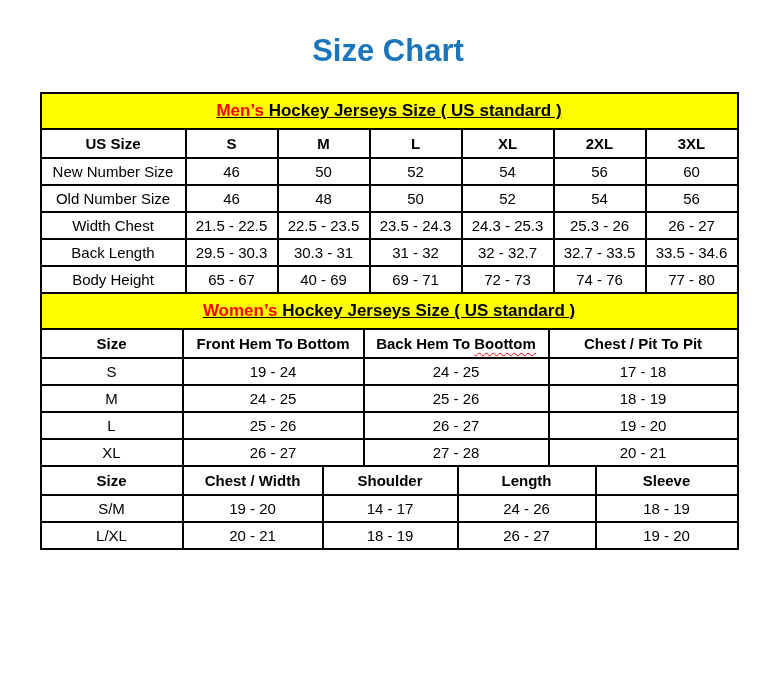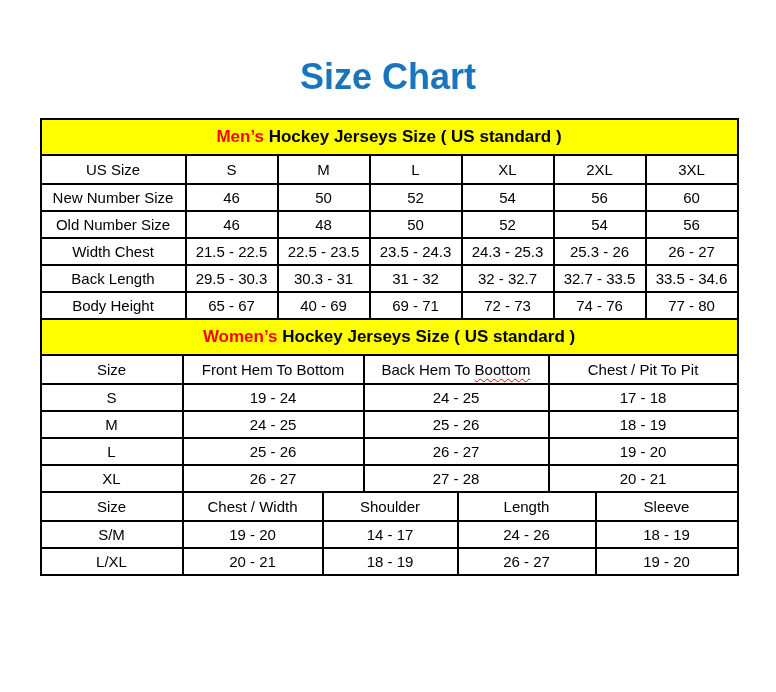--- a/index.html
+++ b/index.html
@@ -5,24 +5,24 @@
   html, body { margin: 0; padding: 0; }
   body {
     width: 776px;
     height: 692px;
     background: #ffffff;
     color: #000000;
     font-family: "Liberation Sans", "DejaVu Sans", sans-serif;
     overflow: hidden;
   }
   .page-title {
-    padding-top: 58px;
+    padding-top: 32px;
     padding-bottom: 22px;
     text-align: center;
-    font-size: 36px;
+    font-size: 31px;
     line-height: 38px;
     font-weight: 700;
     color: #1B75BC;
   }
   .tables {
     width: 697px;
     margin: 0 auto;
   }
   table {
     border-collapse: collapse;
@@ -36,25 +36,26 @@
     vertical-align: middle;
     padding: 0;
     overflow: hidden;
     white-space: nowrap;
   }
   tr.section-row th {
     background: #FFFF00;
     height: 34px;
     font-size: 17px;
     font-weight: 700;
+    text-decoration: underline;
   }
   tr.cols-row th {
     height: 27px;
     font-size: 15px;
-    font-weight: 400;
+    font-weight: 700;
     background: #ffffff;
   }
   tr.data-row td {
     height: 25px;
     font-size: 15px;
     font-weight: 400;
     background: #ffffff;
   }
   td.bold-label { font-weight: 700; }
   .red { color: #FF0000; }

